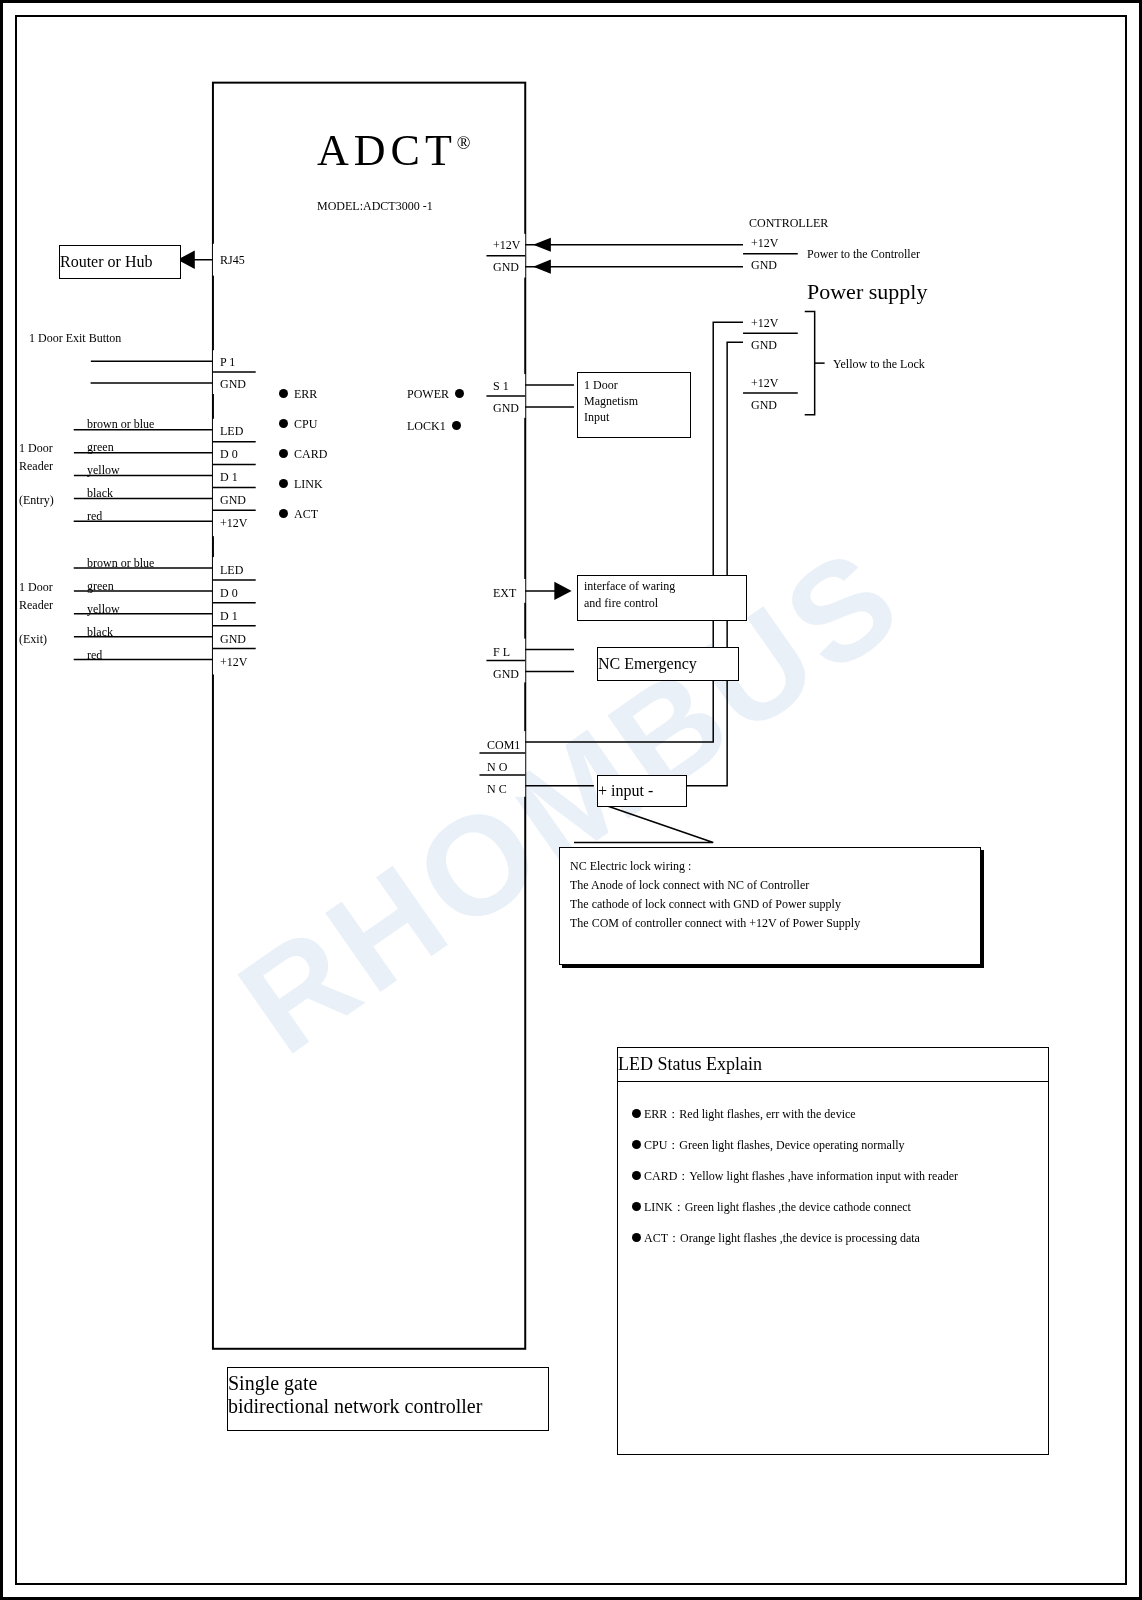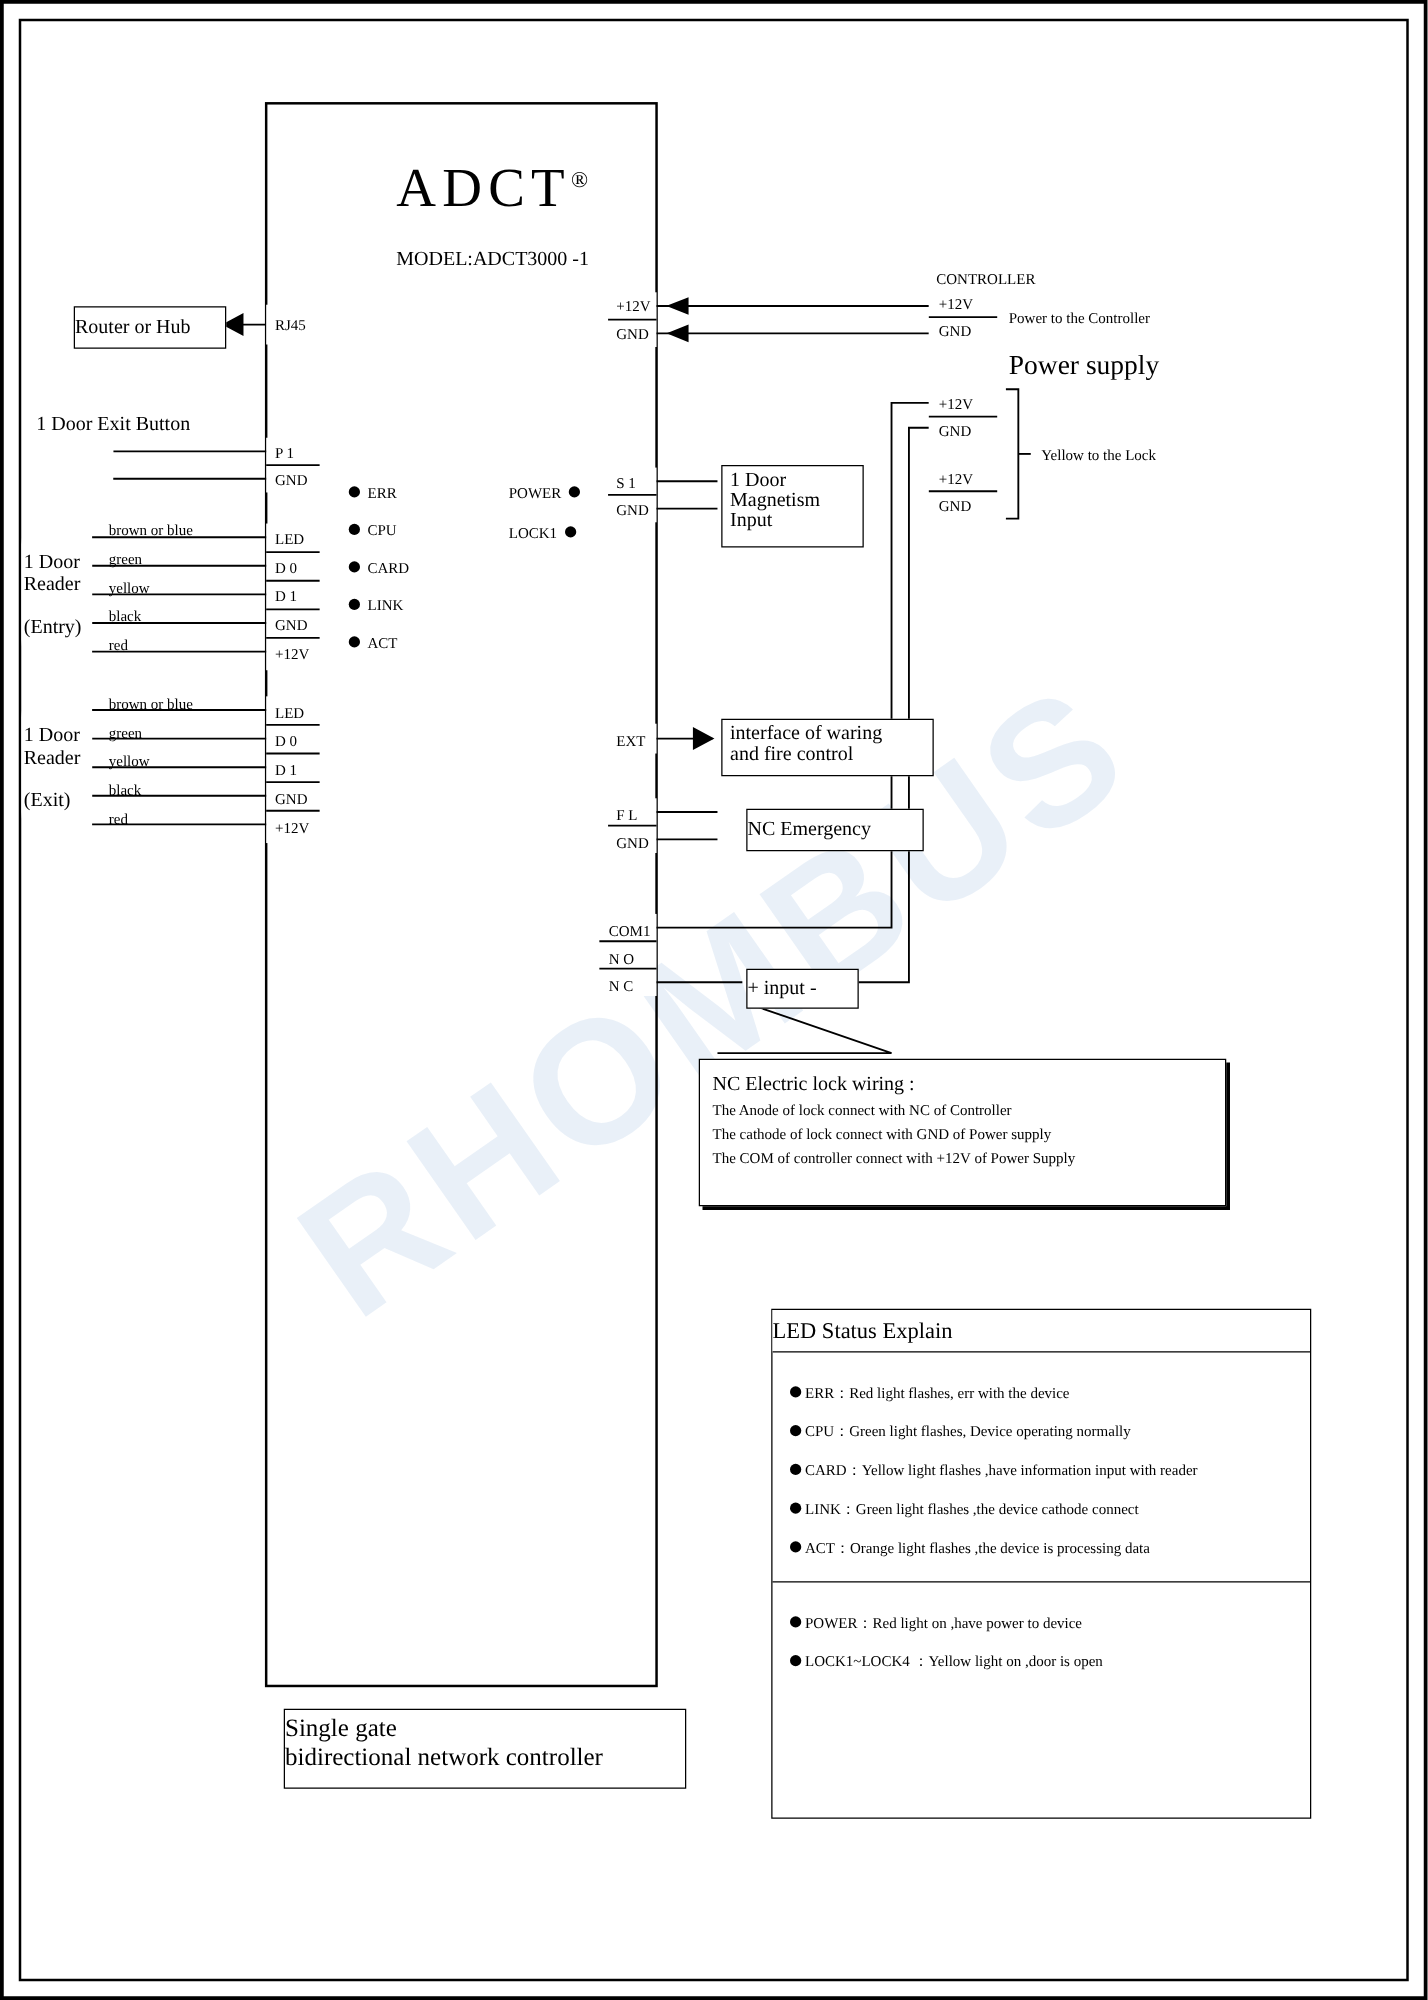--- a/index.html
+++ b/index.html
@@ -2,21 +2,21 @@
 <html><head>
 <meta charset="utf-8">
 <style>
   body{margin:0;padding:0;background:#fff;font-family:"Times New Roman",serif}
   .page{position:relative;width:1142px;height:1600px;margin:0 auto;box-sizing:border-box;border:3px solid #000}
   .inner{position:absolute;inset:12px;border:2px solid #000}
   .abs{position:absolute}
   .box{border:1.5px solid #000;background:#fff}
   .b{font-weight:normal}
   .c{text-align:left}
-  .sm{font-size:16px}
+  .sm{font-size:12px}
   .xs{font-size:12px}
   .dot{width:9px;height:9px;border-radius:50%;background:#000;display:inline-block}
   .wm{position:absolute;left:50%;top:50%;transform:translate(-50%,-50%) rotate(-35deg);font-size:140px;font-weight:bold;color:rgba(70,130,200,0.12);letter-spacing:6px;pointer-events:none;font-family:Arial,sans-serif}
   svg{position:absolute;inset:0;pointer-events:none}
   line,polyline,polygon,path{stroke:#000;stroke-width:1.5;fill:none}
   .fill{fill:#000}
 </style>
 </head>
 <body>
 
@@ -215,21 +215,17 @@
 </div>
 
 <div class="abs box" style="left:600px;top:1030px;width:430px;height:406px;padding:0">
   <div class="b c" style="background:#fff;border-bottom:1.5px solid #000;padding:6px 0;font-size:18px">LED Status Explain</div>
   <div style="padding:10px 14px">
     <div class="xs b" style="margin:14px 0"><span class="dot"></span>&nbsp;<span>ERR：Red light flashes, err with the device</span></div>
     <div class="xs b" style="margin:14px 0"><span class="dot"></span>&nbsp;<span>CPU：Green light flashes, Device operating normally</span></div>
     <div class="xs b" style="margin:14px 0"><span class="dot"></span>&nbsp;<span>CARD：Yellow light flashes ,have information input with reader</span></div>
     <div class="xs b" style="margin:14px 0"><span class="dot"></span>&nbsp;<span>LINK：Green light flashes ,the device cathode connect</span></div>
     <div class="xs b" style="margin:14px 0"><span class="dot"></span>&nbsp;<span>ACT：Orange light flashes ,the device is processing data</span></div>
-    <div style="border-top:1.5px solid #000;margin:18px -14px 0;padding:10px 14px 0">
-      <div class="xs b" style="margin:14px 0"><span class="dot"></span>&nbsp;<span>POWER：Red light on ,have power to device</span></div>
-      <div class="xs b" style="margin:14px 0"><span class="dot"></span>&nbsp;<span>LOCK1~LOCK4 ：Yellow light on ,door is open</span></div>
-    </div>
   </div>
 </div>
 
 </div>
 </div>
 
 </body></html>

